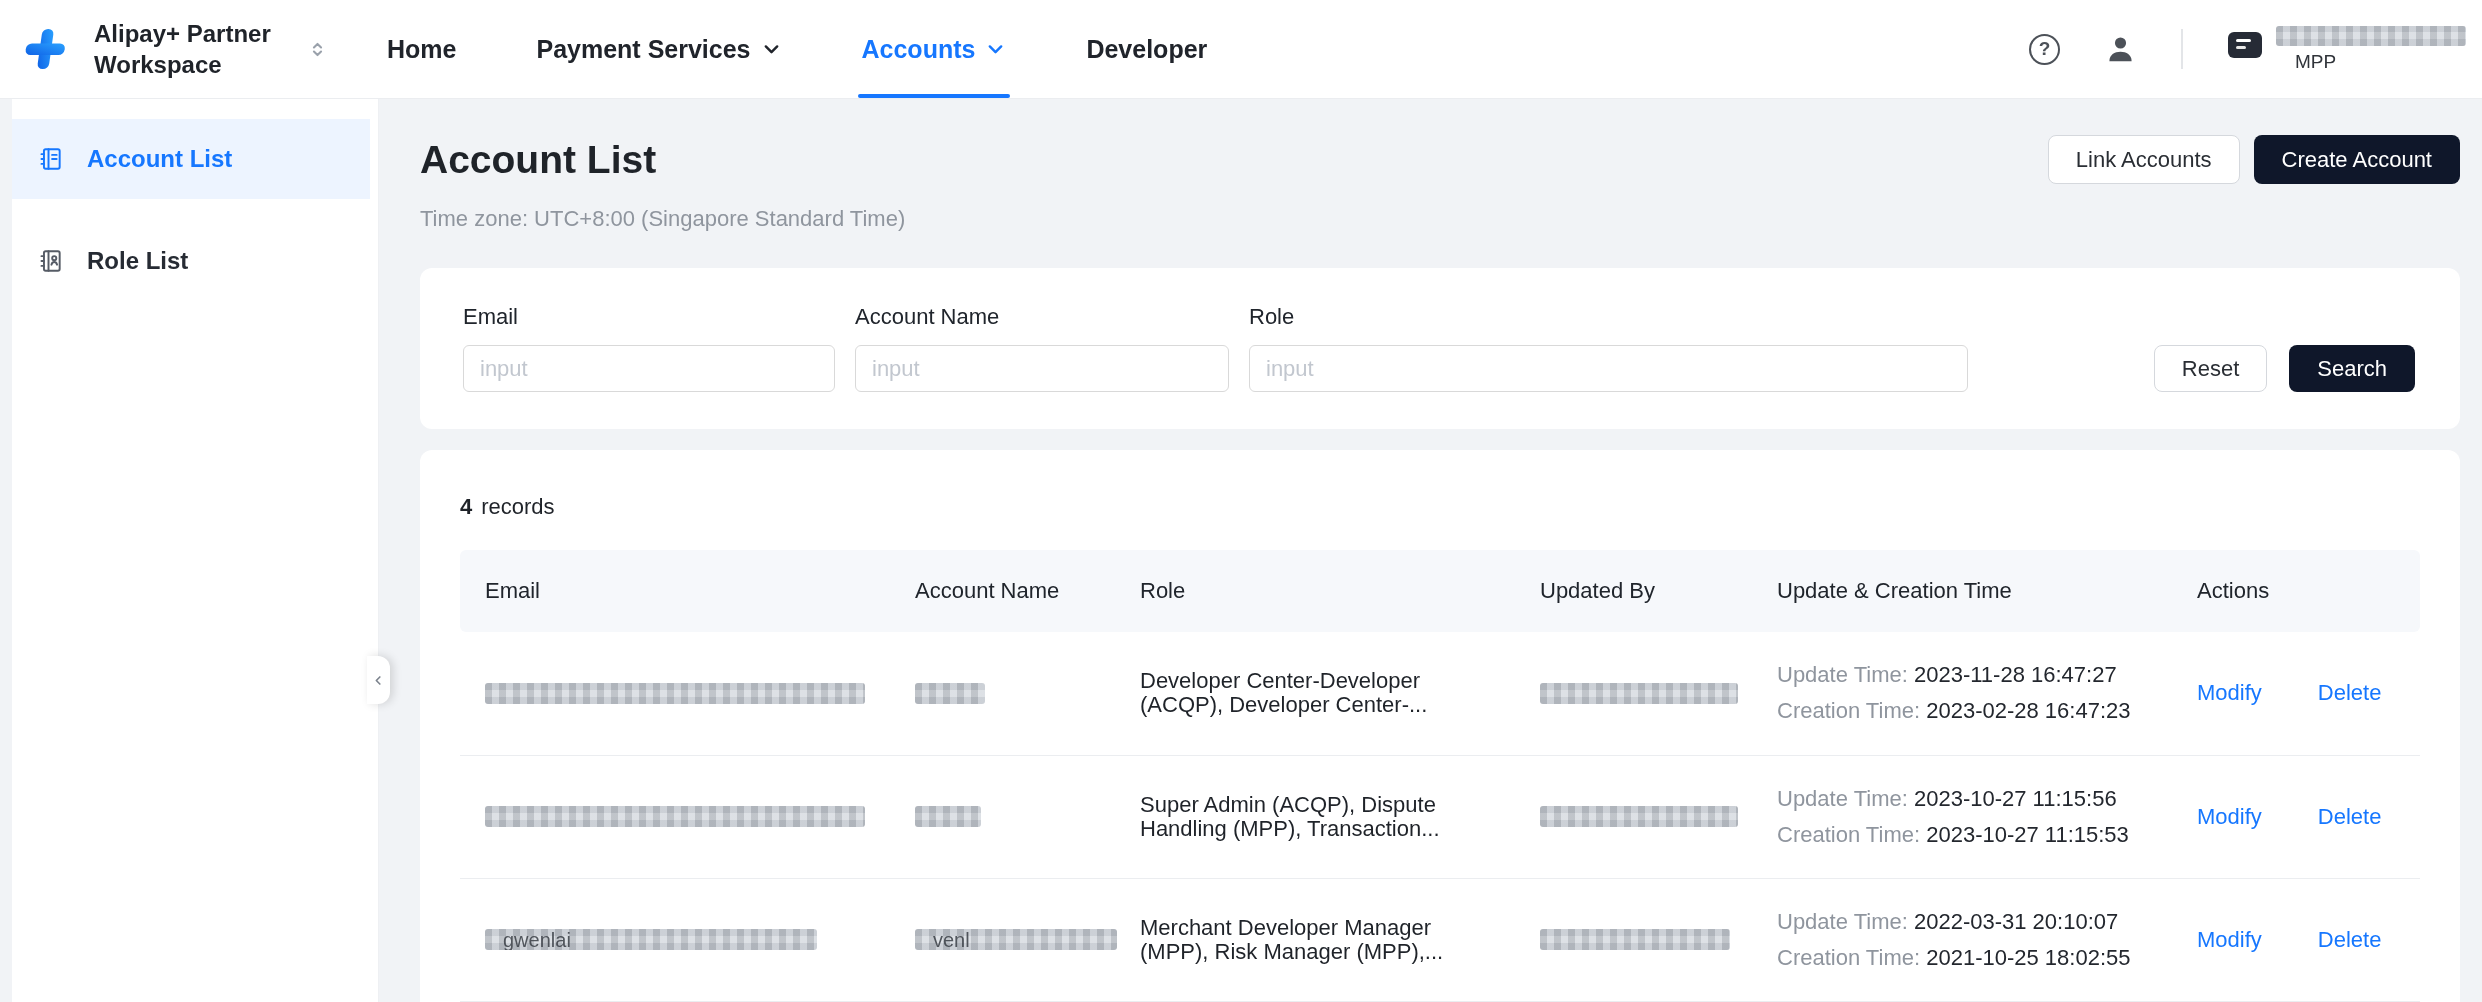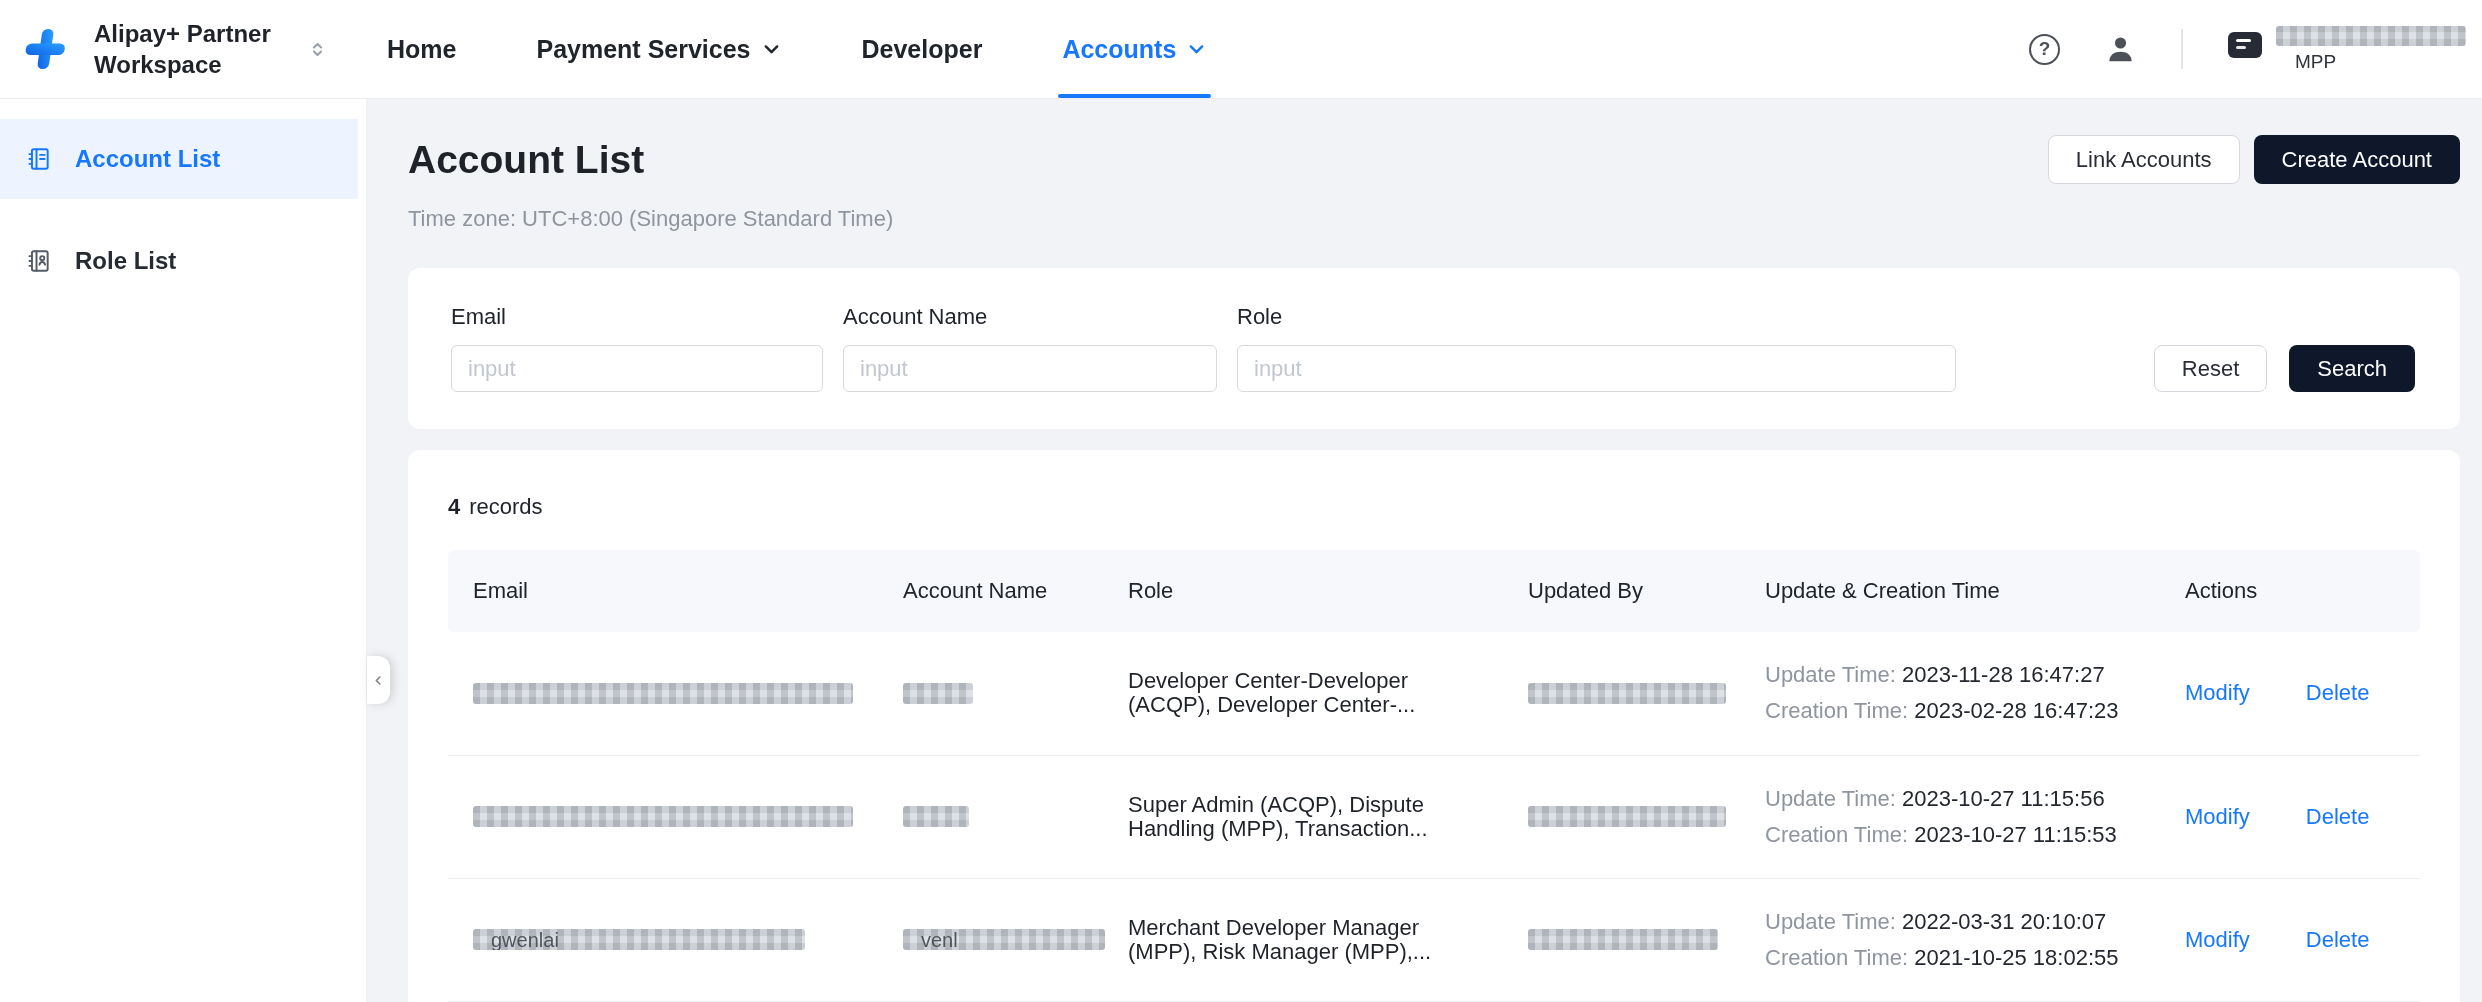--- a/index.html
+++ b/index.html
@@ -61,21 +61,21 @@
     background-image:
       repeating-linear-gradient(90deg, rgba(110,117,126,.30) 0 7px, rgba(205,210,216,.30) 7px 14px),
       repeating-linear-gradient(0deg, #ccd0d6 0 7px, #e4e7eb 7px 14px);
   }
   .redacted .frag {
     position:absolute; left:18px; top:50%; transform:translateY(-50%);
     font-size:20px; color:#3a3f46; opacity:.85; white-space:nowrap;
   }
 
   
-  .body-row { display:flex; height:903px; }
+  .body-row { display:flex; height:903px;padding-left:12px; }
 
   aside.sidebar {
     width:367px; background:#ffffff; height:100%;
     border-right:1px solid #eef0f3; padding-top:20px;
   }
   .side-item {
     display:flex; align-items:center; gap:23px;
     height:80px; padding-left:26px; margin:0 8px 22px 0;
     font-size:24px; font-weight:600; color:#262b33; cursor:pointer;
   }
@@ -195,30 +195,30 @@
         <span>Home</span>
       </div>
       <div class="nav-item">
         <span>Payment Services</span>
         <span class="chev">
           <svg width="21" height="21" viewBox="0 0 24 24" fill="none" stroke="#20242b" stroke-width="2.8" stroke-linecap="round" stroke-linejoin="round">
               <path d="M5.5 8.5 12 15l6.5-6.5"></path>
             </svg>
         </span>
       </div>
-      <div class="nav-item">
-        <span>Developer</span>
-      </div>
       <div class="nav-item active">
         <span>Accounts</span>
         <span class="chev">
           <svg width="21" height="21" viewBox="0 0 24 24" fill="none" stroke="#1677ff" stroke-width="2.8" stroke-linecap="round" stroke-linejoin="round">
               <path d="M5.5 8.5 12 15l6.5-6.5"></path>
             </svg>
         </span>
+      </div>
+      <div class="nav-item">
+        <span>Developer</span>
       </div>
     </nav>
 
     <div class="nav-right">
       <span class="help-icon"></span>
       <span>
         <svg width="31" height="31" viewBox="0 0 24 24" fill="#4c5158">
           <circle cx="12" cy="7" r="4.3"></circle>
           <path d="M3.4 21c0-4.8 4-7.2 8.6-7.2s8.6 2.4 8.6 7.2z"></path>
         </svg>

